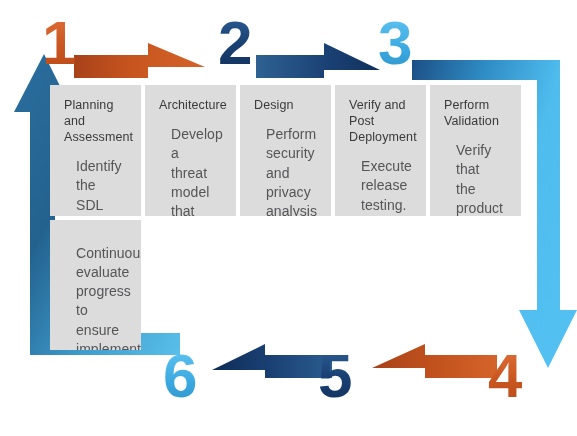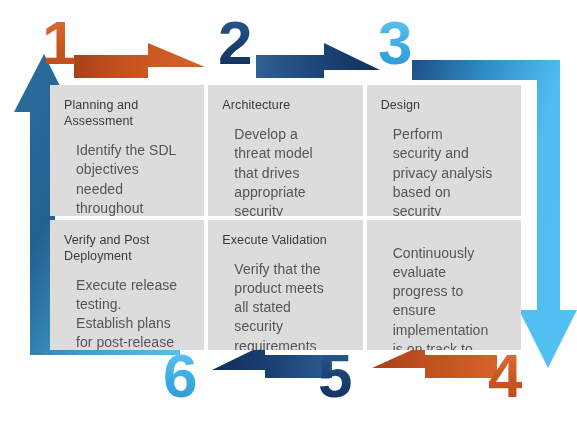--- a/index.html
+++ b/index.html
@@ -28,21 +28,21 @@
   }
 
   
   .panel-grid {
     position: absolute;
     left: 50px;
     top: 85px;
     width: 471px;
     height: 265px;
     display: grid;
-    grid-template-columns: 1fr 1fr 1fr;
+    grid-template-columns: 1fr 1fr 1fr 1fr 1fr;
     grid-template-rows: 1fr 1fr;
     gap: 4px;
     z-index: 3;
   }
   .panel {
     background: #dcdcdc;
     padding: 12px 14px 10px 14px;
     box-sizing: border-box;
     overflow: hidden;
   }
@@ -199,21 +199,21 @@
       <div class="panel-title">Design</div>
       <div class="panel-body">Perform security and privacy analysis based on security objectives, threats, and requirements.</div>
     </div>
 
     <div class="panel">
       <div class="panel-title">Verify and Post Deployment</div>
       <div class="panel-body">Execute release testing. Establish plans for post-release product threats.</div>
     </div>
 
     <div class="panel">
-      <div class="panel-title">Execute Validation</div>
+      <div class="panel-title">Perform Validation</div>
       <div class="panel-body">Verify that the product meets all stated security requirements and required plans have been executed.</div>
     </div>
 
     <div class="panel">
       <div class="panel-body">Continuously evaluate progress to ensure implementation is on track to deliver a trustworthy product.</div>
     </div>
 
   </div>
 
   <div class="step-num num-1 g-orange">1</div>

